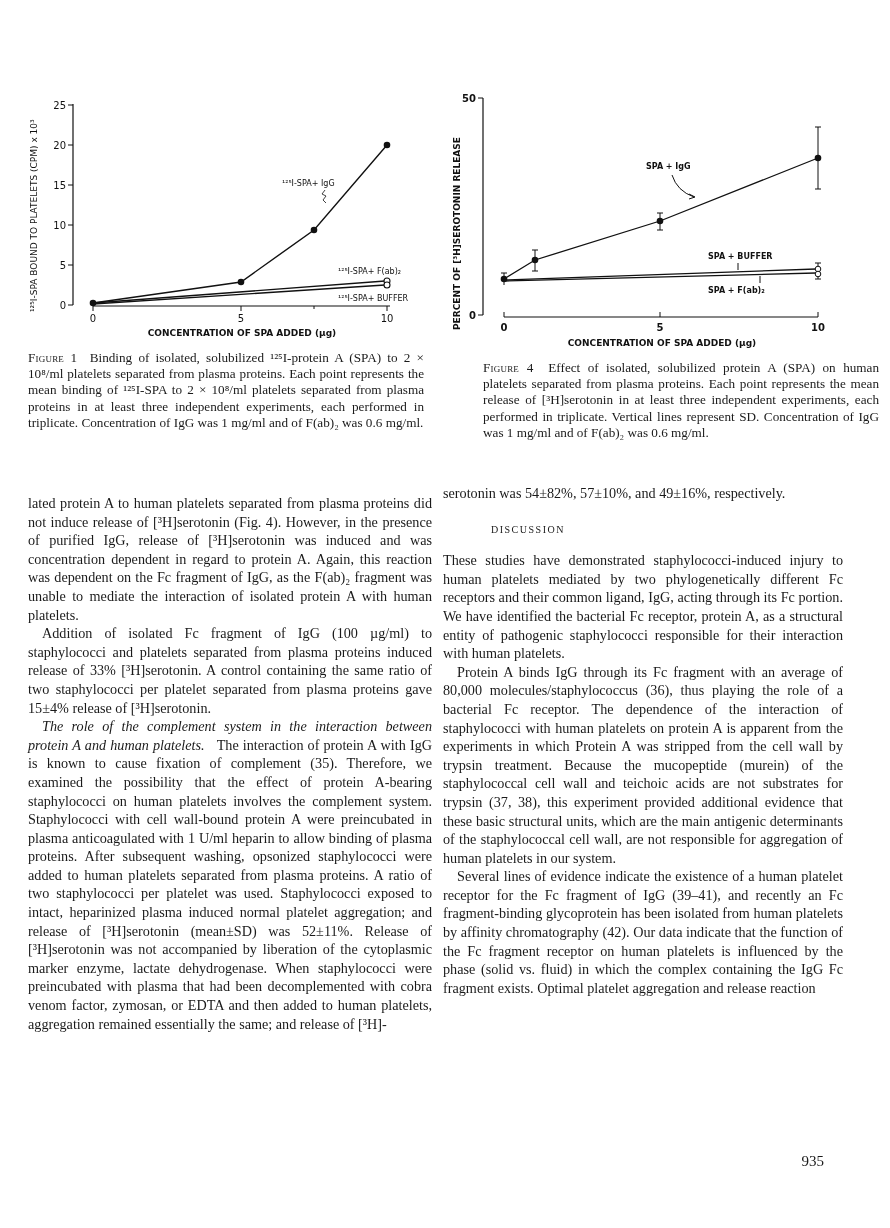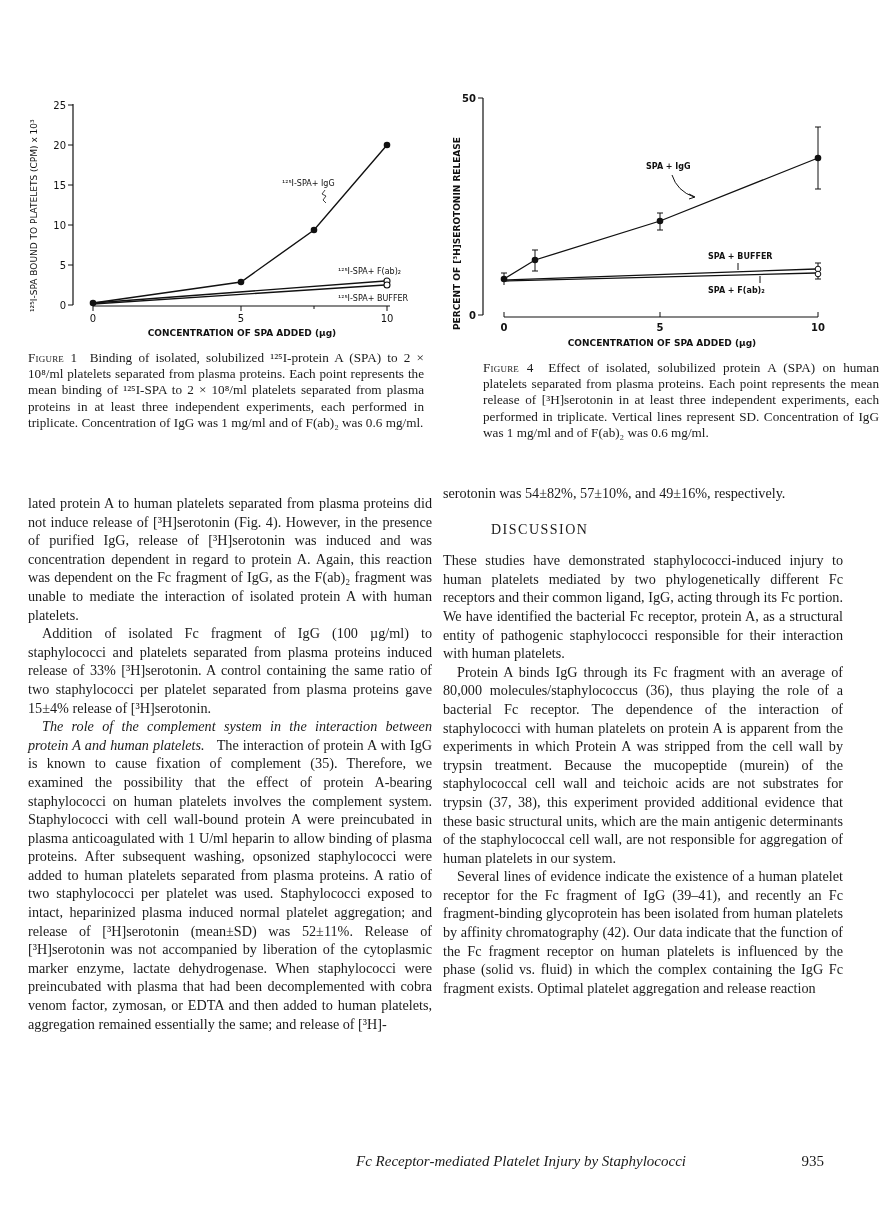--- a/index.html
+++ b/index.html
@@ -9,21 +9,21 @@
   .fig svg { display: block; }
   .axis-text { font-family: "DejaVu Sans", "Liberation Sans", sans-serif; font-size: 9px; fill: #111; }
   .tick-text { font-family: "DejaVu Sans", "Liberation Sans", sans-serif; font-size: 10px; fill: #111; }
   .series-label { font-family: "DejaVu Sans", "Liberation Sans", sans-serif; font-size: 8px; fill: #111; }
   .caption { position: absolute; font-size: 13.2px; line-height: 16.2px; text-align: justify; }
   .caption .fig-label { font-variant: small-caps; letter-spacing: 0.2px; }
   .col { position: absolute; font-size: 14.2px; line-height: 18.6px; text-align: justify; hyphens: manual; }
   .col p { margin: 0; }
   .col p.indent { text-indent: 14px; }
   .col .run-head { font-style: italic; }
-  .section-heading { font-size: 14px; letter-spacing: 1.5px; margin: 18px 0 12px 0; text-indent: 48px; }
+  .section-heading { font-size: 10px; letter-spacing: 1.5px; margin: 18px 0 12px 0; text-indent: 48px; }
   .footer { position: absolute; top: 1153px; left: 356px; width: 480px; font-size: 15px; }
   .footer .running-title { font-style: italic; }
   .footer .page-number { position: absolute; right: 12px; top: 0; }
 </style>
 </head>
 <body>
 
 <div class="fig" style="left:20px; top:90px; width:410px; height:250px;">
   <svg width="410" height="250" viewBox="0 0 410 250">
 
@@ -151,15 +151,14 @@
 
 <div class="col" style="left:443px; top:484px; width:400px;">
   <p>serotonin was 54±82%, 57±10%, and 49±16%, respectively.</p>
   <div class="section-heading">DISCUSSION</div>
   <p>These studies have demonstrated staphylococci-induced injury to human platelets mediated by two phylogenetically different Fc receptors and their common ligand, IgG, acting through its Fc portion. We have identified the bacterial Fc receptor, protein A, as a structural entity of pathogenic staphylococci responsible for their interaction with human platelets.</p>
   <p class="indent">Protein A binds IgG through its Fc fragment with an average of 80,000 molecules/staphylococcus (36), thus playing the role of a bacterial Fc receptor. The dependence of the interaction of staphylococci with human platelets on protein A is apparent from the experiments in which Protein A was stripped from the cell wall by trypsin treatment. Because the mucopeptide (murein) of the staphylococcal cell wall and teichoic acids are not substrates for trypsin (37, 38), this experiment provided additional evidence that these basic structural units, which are the main antigenic determinants of the staphylococcal cell wall, are not responsible for aggregation of human platelets in our system.</p>
   <p class="indent">Several lines of evidence indicate the existence of a human platelet receptor for the Fc fragment of IgG (39–41), and recently an Fc fragment-binding glycoprotein has been isolated from human platelets by affinity chromatography (42). Our data indicate that the function of the Fc fragment receptor on human platelets is influenced by the phase (solid vs. fluid) in which the complex containing the IgG Fc fragment exists. Optimal platelet aggregation and release reaction</p>
 </div>
 
 <div class="footer">
-  <span class="running-title">Fc Receptor-mediated Platelet Injury by Staphylococci</span>
   <span class="page-number">935</span>
 </div>
 
 </body></html>

